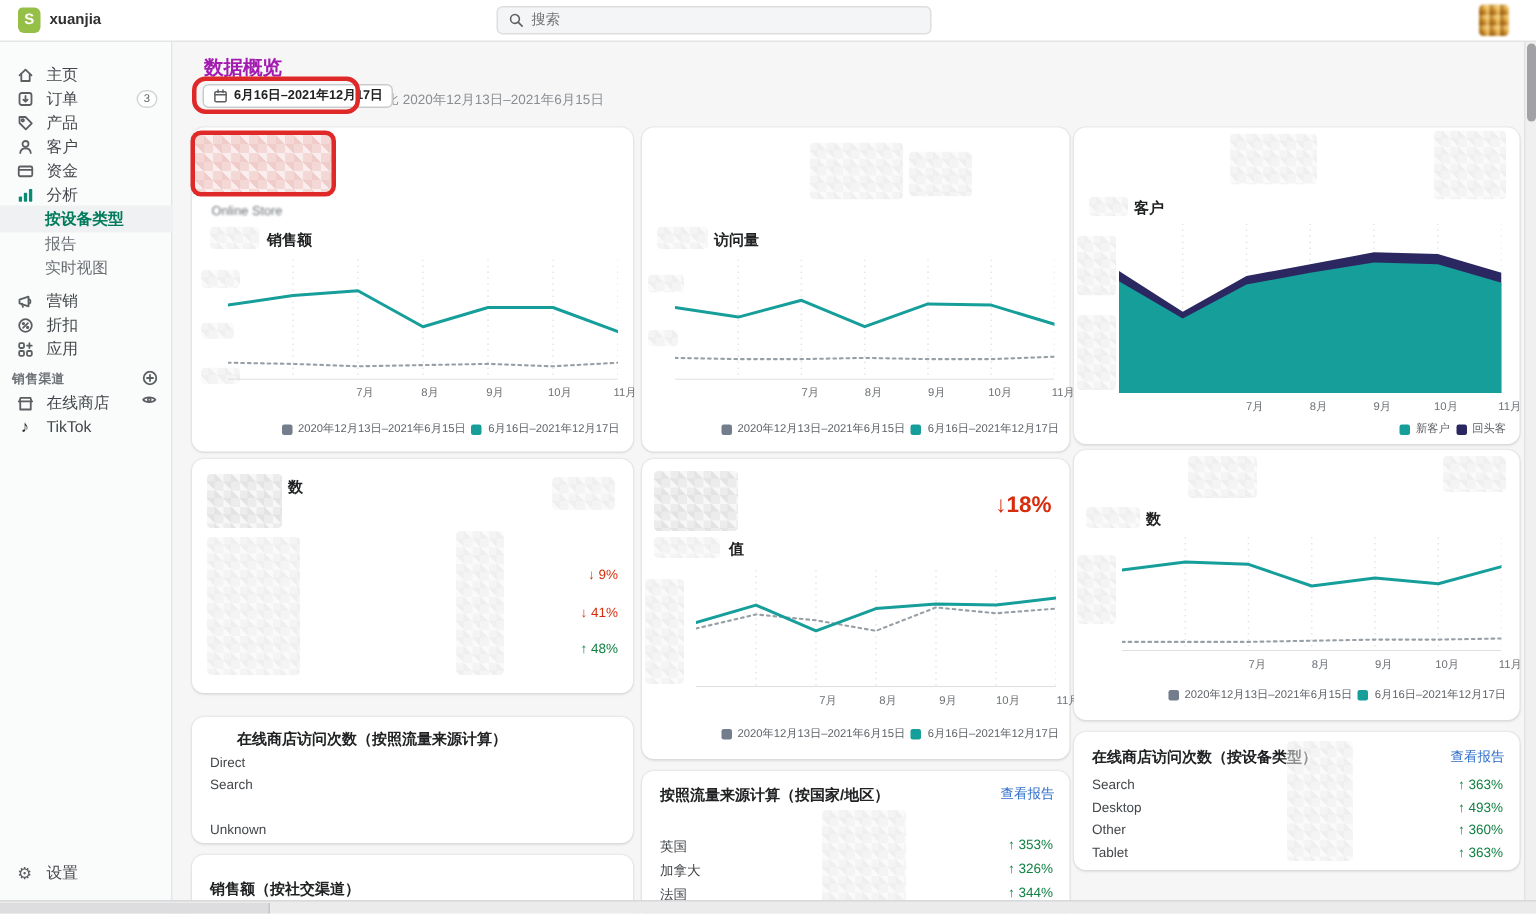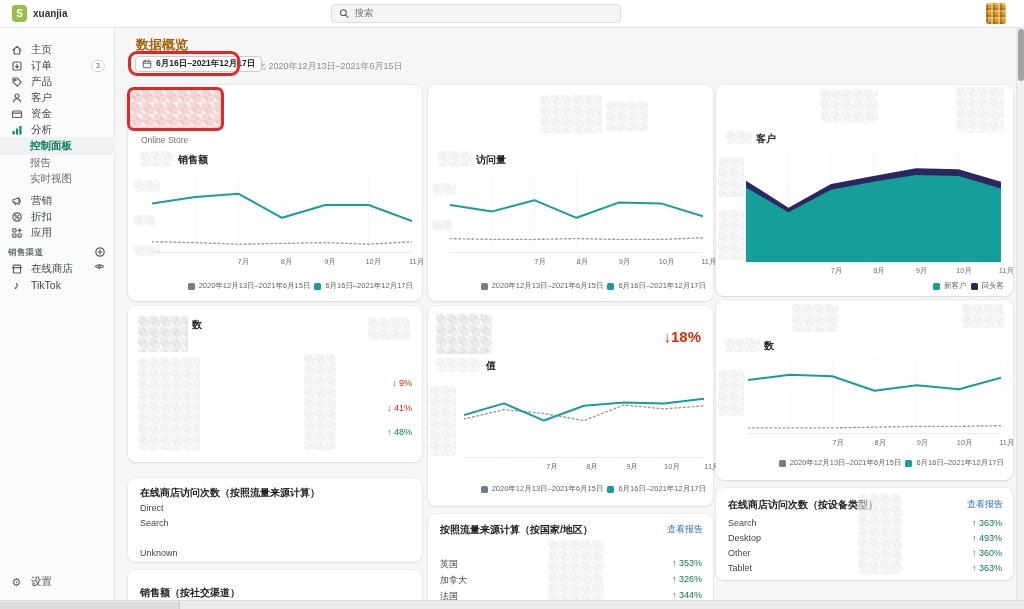--- a/index.html
+++ b/index.html
@@ -8,42 +8,42 @@
   .abs { position:absolute; }
   
   #topbar { position:absolute; left:0; top:0; width:1024px; height:28px; background:#fff;
     border-bottom:1px solid #e3e4e6; z-index:30; }
   #logo { position:absolute; left:12px; top:5px; width:15px; height:17px; background:#96bf48;
     border-radius:3px 4px 4px 4px; color:#fff; font-weight:bold; font-size:10px; text-align:center; line-height:17px; }
   #store-name { position:absolute; left:33px; top:8px; font-size:10px; font-weight:bold; color:#303030; }
   #searchbox { position:absolute; left:331px; top:4px; width:290px; height:19px; background:#f4f5f6;
     border:1px solid #dcdee0; border-radius:4px; display:flex; align-items:center; padding:0 7px; gap:5px; }
   #searchbox input { border:none; outline:none; background:transparent; font-size:9.5px; color:#5c5f62; width:100%;
-    font-family:Liberation Mono, monospace; }
+    font-family:Liberation Sans, sans-serif; }
   #avatar { position:absolute; right:18px; top:3px; width:20px; height:21px; border-radius:3px;
     background-color:#d99a36;
     background-image:linear-gradient(90deg, rgba(120,70,0,.35) 33%, transparent 33%, transparent 66%, rgba(255,220,140,.55) 66%),
       linear-gradient(0deg, rgba(120,60,0,.3) 33%, transparent 33%, transparent 66%, rgba(255,235,170,.4) 66%);
     background-size:7px 7px; filter:blur(.7px); }
   
   #sidebar { position:absolute; left:0; top:28px; width:115px; bottom:0; background:#fafbfb;
     border-right:1px solid #e4e5e7; z-index:10; }
   .sb-item { position:absolute; left:0; width:115px; height:16px; display:flex; align-items:center;
     padding-left:10px; gap:8px; font-size:10.5px; font-weight:500; color:#43474b; cursor:pointer; }
   .sb-item .ic { width:13px; height:13px; display:inline-flex; align-items:center; justify-content:center; flex:0 0 13px; }
   .sb-sub { padding-left:30px; color:#6d7175; font-weight:400; }
   .sb-sub.active { background:#f0f1f2; color:#007b5c; font-weight:bold; }
   .sb-badge { position:absolute; right:10px; top:2px; font-size:7.5px; color:#5c5f62; background:#fff;
     border:1px solid #d2d5d8; border-radius:7px; padding:0 4px; line-height:10px; }
   .sb-head { position:absolute; left:8px; font-size:8.5px; color:#6d7175; font-weight:bold; letter-spacing:.3px; }
   .sb-right-ic { position:absolute; right:9px; width:11px; height:11px; display:flex; align-items:center; justify-content:center; cursor:pointer; }
   svg.ln { stroke:#5c5f62; fill:none; stroke-width:1.2; stroke-linecap:round; stroke-linejoin:round; }
   
   #main { position:absolute; left:115px; top:28px; right:0; bottom:0; background:#f6f6f7; overflow:hidden; z-index:5; }
-  #page-title { position:absolute; left:21px; top:8px; font-size:13px; font-weight:bold; color:#a16207; }
+  #page-title { position:absolute; left:21px; top:8px; font-size:13px; font-weight:bold; color:#a21caf; }
   #date-annotation { position:absolute; left:13px; top:23px; width:112px; height:25px;
     border:3px solid #df2928; border-radius:9px; z-index:9; pointer-events:none; }
   #date-btn { position:absolute; left:20px; top:28px; height:16px; background:#fff; border:1px solid #c9cccf;
     border-radius:4px; display:flex; align-items:center; gap:4px; padding:0 6px; font-size:8.5px; font-weight:bold;
     color:#202223; cursor:pointer; white-space:nowrap; z-index:8; }
   #compare-text { position:absolute; left:133px; top:32px; font-size:9px; color:#8a8e92; white-space:nowrap; }
   
   .card { position:absolute; background:#fff; border-radius:8px;
     box-shadow:0 0 0 1px rgba(63,63,68,.05), 0 1px 2px rgba(0,0,0,.08); }
   .ctitle { font-size:10px; font-weight:bold; color:#202223; white-space:nowrap; }
@@ -142,21 +142,21 @@
     <span class="ic">
         <svg width="12" height="12" viewBox="0 0 12 12">
           <rect x="1.5" y="7" width="2.2" height="3.5" rx=".5" fill="#0a8a73"></rect>
           <rect x="4.9" y="4.5" width="2.2" height="6" rx=".5" fill="#0a8a73"></rect>
           <rect x="8.3" y="2" width="2.2" height="8.5" rx=".5" fill="#0a8a73"></rect>
         </svg>
       </span>
     <span>分析</span>
   </div>
   <div class="sb-item sb-sub active" style="top:109px;height:18px">
-    <span>控制面板</span>
+    <span>按设备类型</span>
   </div>
   <div class="sb-item sb-sub" style="top:127px">
     <span>报告</span>
   </div>
   <div class="sb-item sb-sub" style="top:143px">
     <span>实时视图</span>
   </div>
   <div class="sb-item" style="top:165px">
     <span class="ic">
         <svg class="ln" width="12" height="12" viewBox="0 0 12 12">
@@ -351,21 +351,21 @@
     </div>
     <div class="pct abs down" style="right:10px;top:97px">
       <span>↓</span> <span>41%</span>
     </div>
     <div class="pct abs up" style="right:10px;top:121px">
       <span>↑</span> <span>48%</span>
     </div>
   </div>
 
   <div class="card" style="left:13px;top:450px;width:294px;height:84px">
-    <div class="ctitle abs" style="left:12px;top:8px">在线商店访问次数（按照流量来源计算）</div>
+    <div class="ctitle abs" style="left:30px;top:8px">在线商店访问次数（按照流量来源计算）</div>
     <div class="row-line" style="left:12px;top:40px;width:270px">
         <span>Search</span>
       </div>
     <div class="row-line" style="left:12px;top:25px;width:270px">
         <span>Direct</span>
       </div>
     <div class="row-line" style="left:12px;top:70px;width:270px">
         <span>Unknown</span>
       </div>
   </div>

